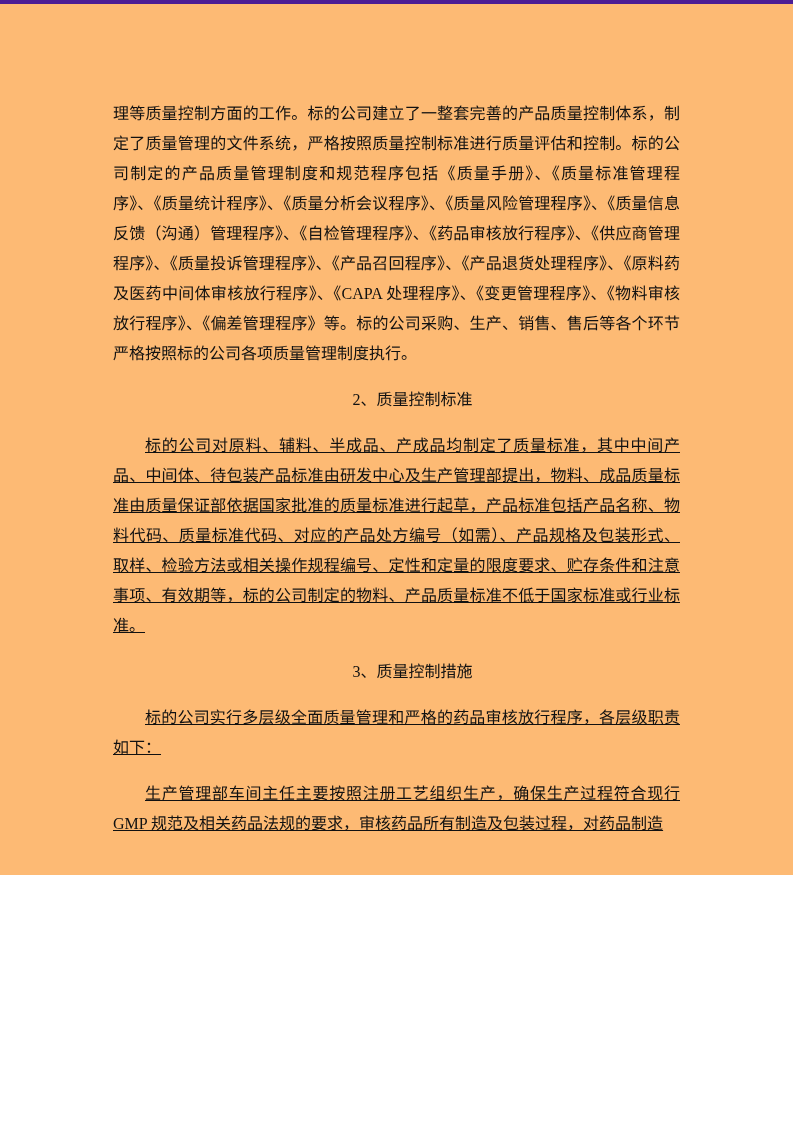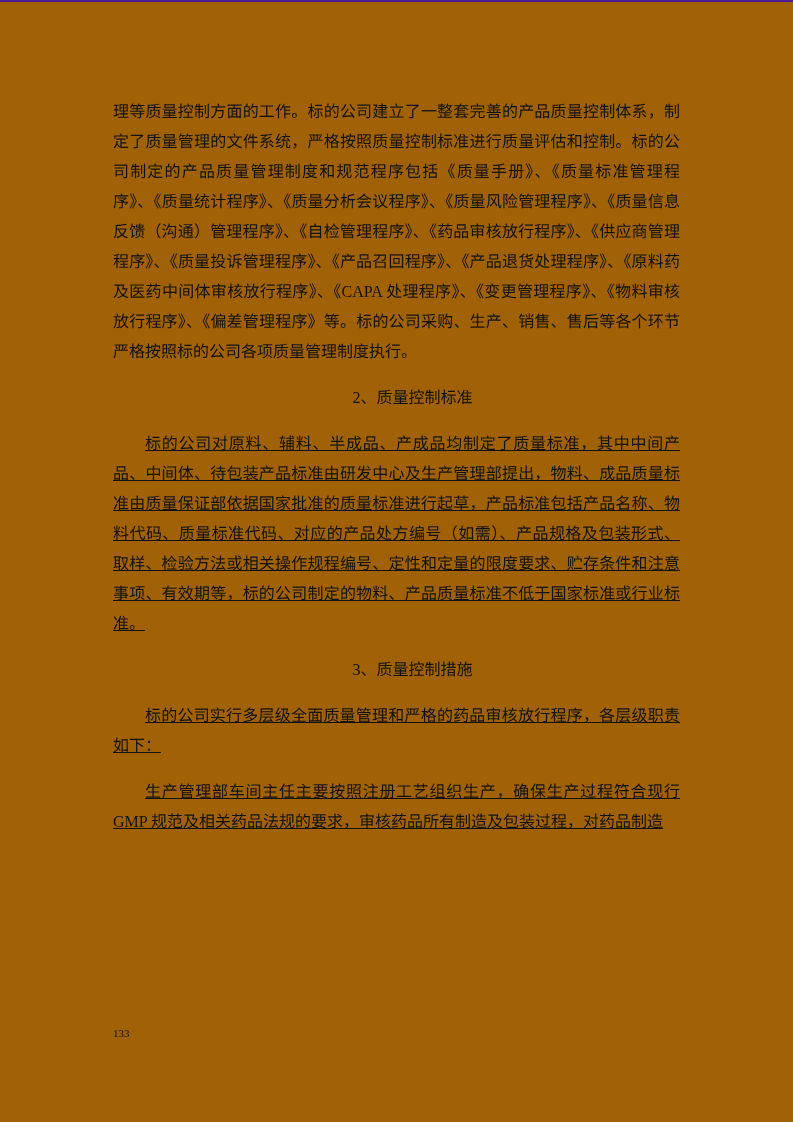--- a/index.html
+++ b/index.html
@@ -3,23 +3,23 @@
 <meta charset="utf-8">
 <style>
   html, body {
     margin: 0;
     padding: 0;
     background: #ffffff;
   }
   .page {
     position: relative;
     width: 793px;
-    height: 1122px;
-    background: #a16207;
-    border-top: 2px solid #4c1d95;
+    height: 875px;
+    background: #fdba74;
+    border-top: 4px solid #4c1d95;
     box-sizing: border-box;
     overflow: hidden;
     font-family: "Liberation Serif", "DejaVu Serif", serif;
     color: #111111;
   }
   .doc-body {
     position: absolute;
     left: 113px;
     top: 95px;
     width: 567px;

